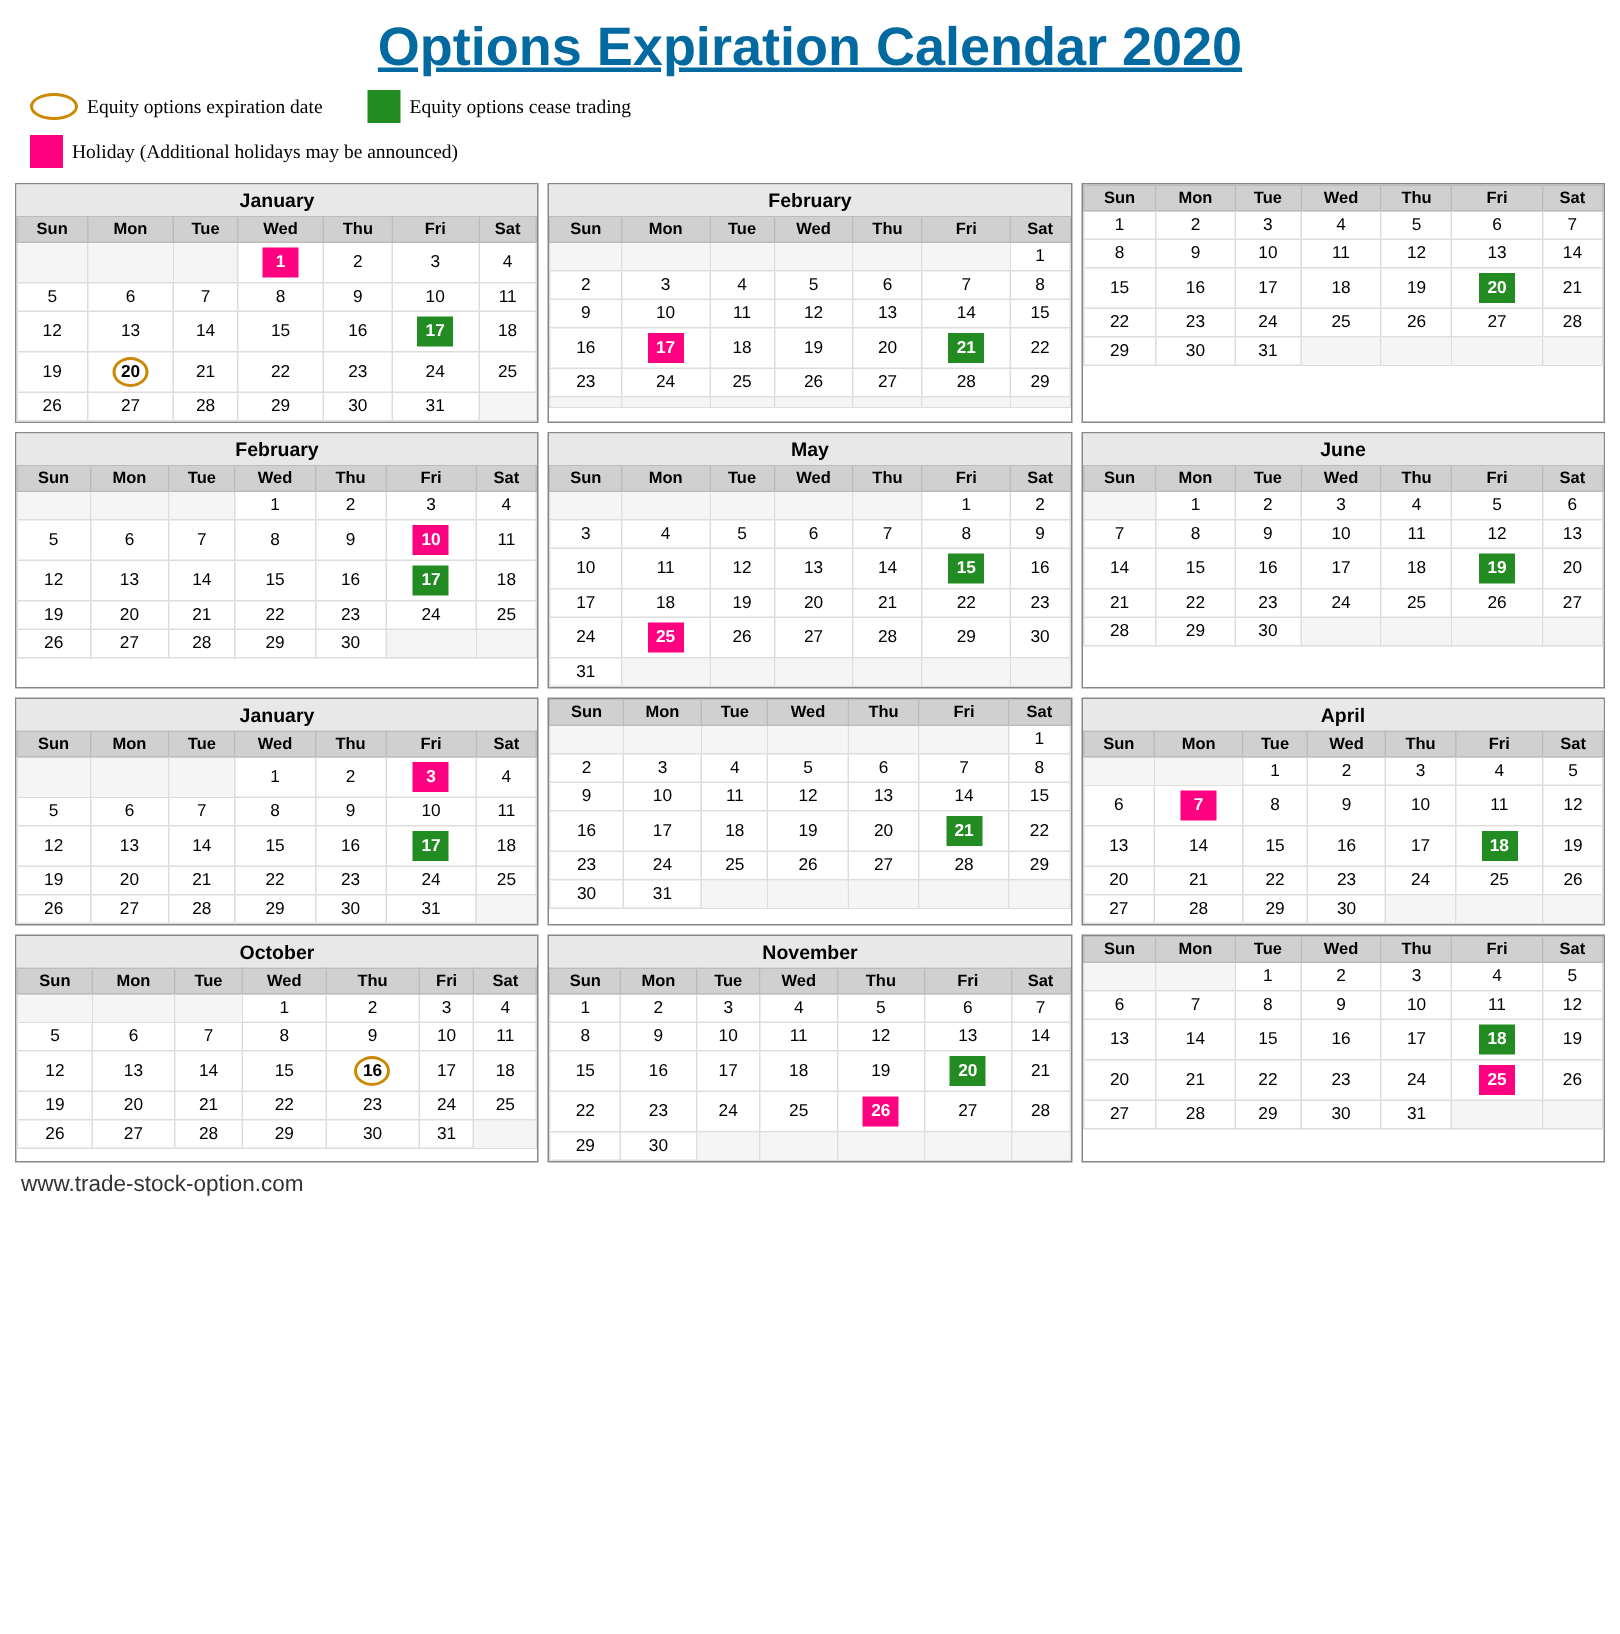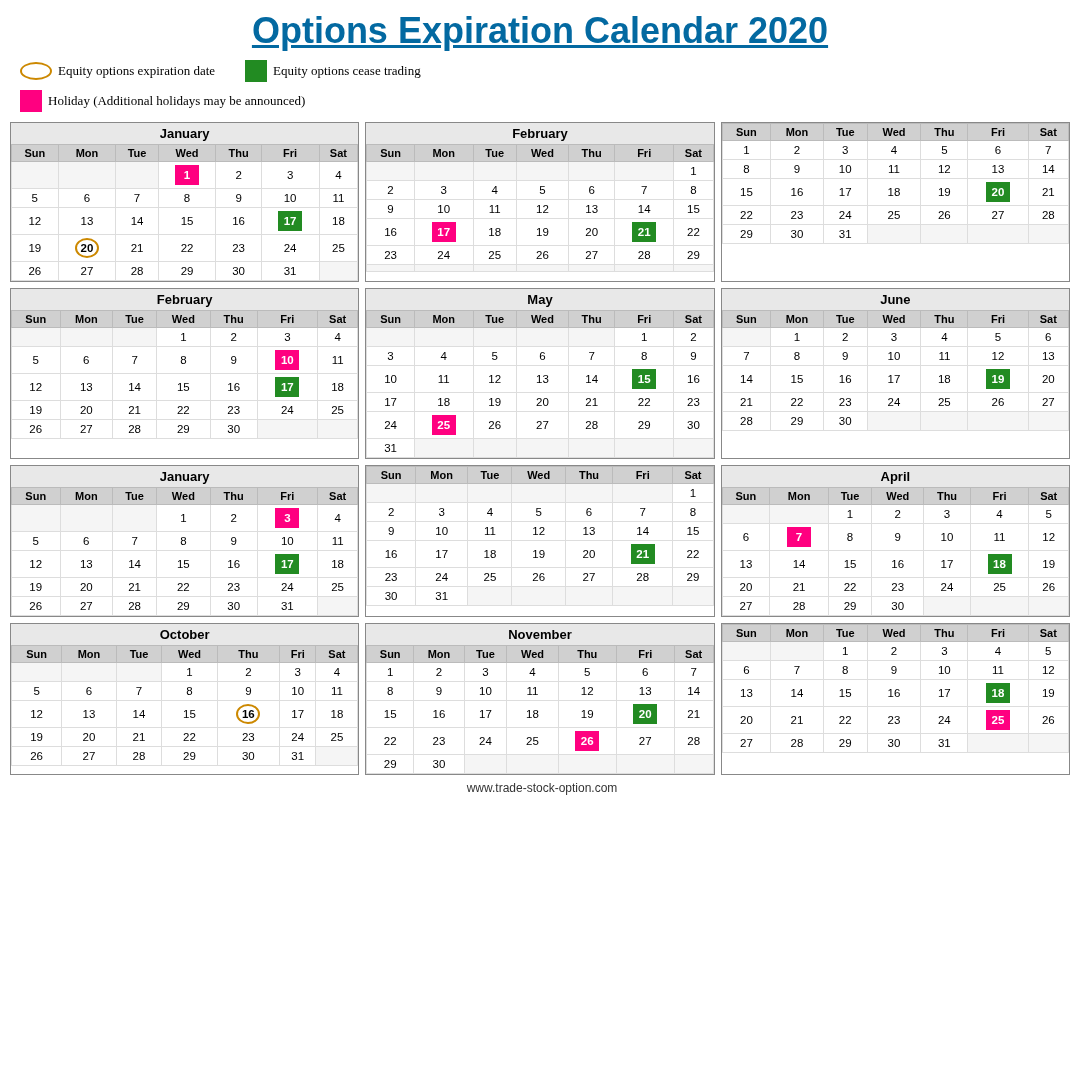--- a/index.html
+++ b/index.html
@@ -107,25 +107,24 @@
     .day-pink {
       display: inline-block;
       width: 24px;
       height: 20px;
       background: #ff0080;
       color: #fff;
       font-weight: bold;
       line-height: 20px;
     }
     .footer {
-      font-size: 12px;
+      font-size: 15px;
       color: #333;
       margin-top: 6px;
       padding-left: 4px;
-      text-align: center;
     }
   </style>
 </head>
 <body>
 
 <h1>Options Expiration Calendar 2020</h1>
 
 <div class="legend">
   <div class="legend-item">
     <div class="legend-oval"></div>

